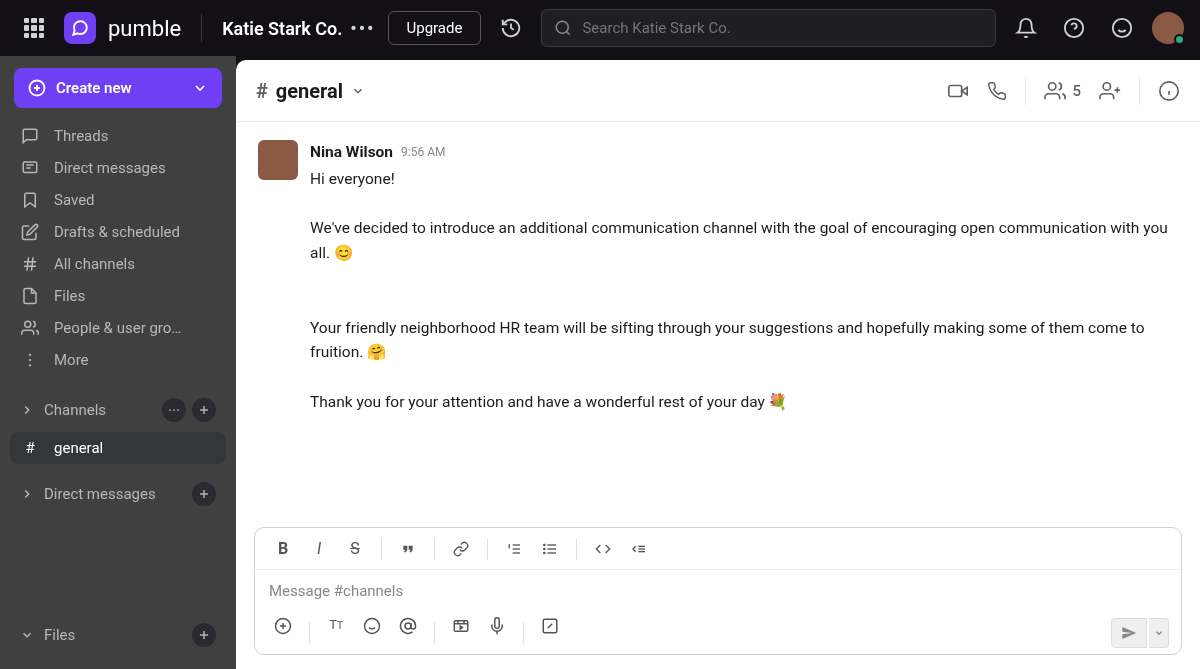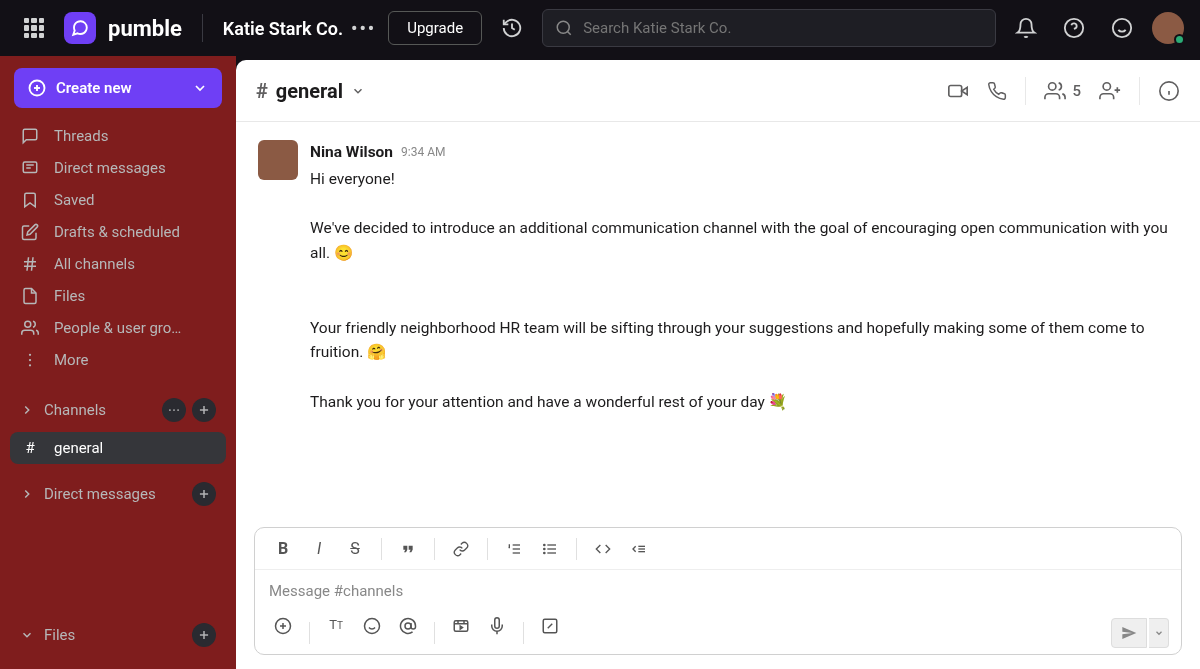--- a/index.html
+++ b/index.html
@@ -1,33 +1,33 @@
 <!DOCTYPE html>
 <html><head>
 <meta charset="utf-8">
 <style>
 *{margin:0;padding:0;box-sizing:border-box;font-family:-apple-system,BlinkMacSystemFont,"Segoe UI",Roboto,sans-serif}
 body{background:#121016;color:#d1d2d3;width:1200px;height:669px;overflow:hidden}
 .topbar{height:56px;background:#121016;display:flex;align-items:center;padding:0 16px;gap:12px}
 .app-grid{width:20px;height:20px;display:grid;grid-template-columns:repeat(3,1fr);grid-template-rows:repeat(3,1fr);gap:2px}
 .app-grid span{background:#d1d2d3;border-radius:1px}
 .logo-icon{width:32px;height:32px;background:#6f3ff5;border-radius:8px;display:flex;align-items:center;justify-content:center}
-.logo-text{font-size:22px;font-weight:700;color:#fff}
+.logo-text{font-size:22px;font-weight:400;color:#fff}
 .divider-v{width:1px;height:28px;background:#3a3a42;margin:0 8px}
 .workspace{color:#fff;font-size:18px;font-weight:600;display:flex;align-items:center;gap:8px}
 .dots{color:#d1d2d3;font-size:18px;letter-spacing:2px}
 .upgrade-btn{background:transparent;border:1px solid #565856;color:#fff;padding:7px 18px;border-radius:6px;font-size:15px;cursor:pointer}
 .icon-btn{width:36px;height:36px;display:flex;align-items:center;justify-content:center;color:#d1d2d3;cursor:pointer;border-radius:4px}
 .icon-btn svg{stroke:#d1d2d3}
 .search{flex:1;max-width:520px;height:38px;background:#1e1e24;border:1px solid #3a3a42;border-radius:6px;display:flex;align-items:center;padding:17px 12px;gap:10px}
 .search input{flex:1;background:transparent;border:none;color:#d1d2d3;font-size:15px;outline:none}
 .avatar{width:32px;height:32px;border-radius:50%;background:#8b5a44;position:relative}
 .status-dot{position:absolute;bottom:-1px;right:-1px;width:11px;height:11px;background:#2bac76;border-radius:50%;border:2px solid #121016}
 .body{display:flex;height:613px}
-.sidebar{width:236px;background:#7f1d1d;padding:12px 0;overflow-y:auto;display:flex;flex-direction:column}
+.sidebar{width:236px;background:#404040;padding:12px 0;overflow-y:auto;display:flex;flex-direction:column}
 .create-btn{margin:0 14px 12px;background:#6f3ff5;color:#fff;border:none;border-radius:8px;padding:11px 14px;display:flex;align-items:center;gap:10px;font-size:15px;font-weight:600;cursor:pointer;width:calc(100% - 28px)}
 .create-btn .chev{margin-left:auto}
 .nav-item{display:flex;align-items:center;gap:14px;padding:7px 20px;color:#b6b7b8;font-size:15px;cursor:pointer;white-space:nowrap;overflow:hidden;text-overflow:ellipsis}
 .nav-item.active{background:#35363a;color:#fff;border-radius:8px;margin:0 10px;padding:7px 10px}
 .nav-item .icon{width:20px;flex-shrink:0;display:flex;align-items:center;justify-content:center}
 .nav-section{display:flex;align-items:center;gap:10px;padding:10px 20px;color:#b6b7b8;font-size:15px;cursor:pointer}
 .nav-section .actions{margin-left:auto;display:flex;gap:6px}
 .circle-btn{width:24px;height:24px;border-radius:50%;background:#2a2a30;display:flex;align-items:center;justify-content:center}
 .main{flex:1;background:#fff;border-radius:10px 0 0 0;display:flex;flex-direction:column;overflow:hidden;margin-top:4px}
 .ch-header{height:62px;border-bottom:1px solid #e8e8e8;display:flex;align-items:center;padding:0 20px;gap:10px}
@@ -333,21 +333,21 @@
           </span>
       </div>
     </div>
 
     <div class="messages">
       <div class="msg">
         <div class="msg-avatar"></div>
         <div class="msg-body">
           <div class="msg-head">
             <span class="msg-author">Nina Wilson</span>
-            <span class="msg-time">9:34 AM</span>
+            <span class="msg-time">9:56 AM</span>
           </div>
           <p>Hi everyone!</p>
           <br>
           <p class="emoji-paragraph"><span>We've decided to introduce an additional communication channel with the goal of encouraging open communication with you all. </span><span>😊</span></p>
           <br>
           <br>
           <p class="emoji-paragraph"><span>Your friendly neighborhood HR team will be sifting through your suggestions and hopefully making some of them come to fruition. </span><span>🤗</span></p>
           <br>
           <p class="emoji-paragraph"><span>Thank you for your attention and have a wonderful rest of your day </span><span>💐</span></p>
         </div>

